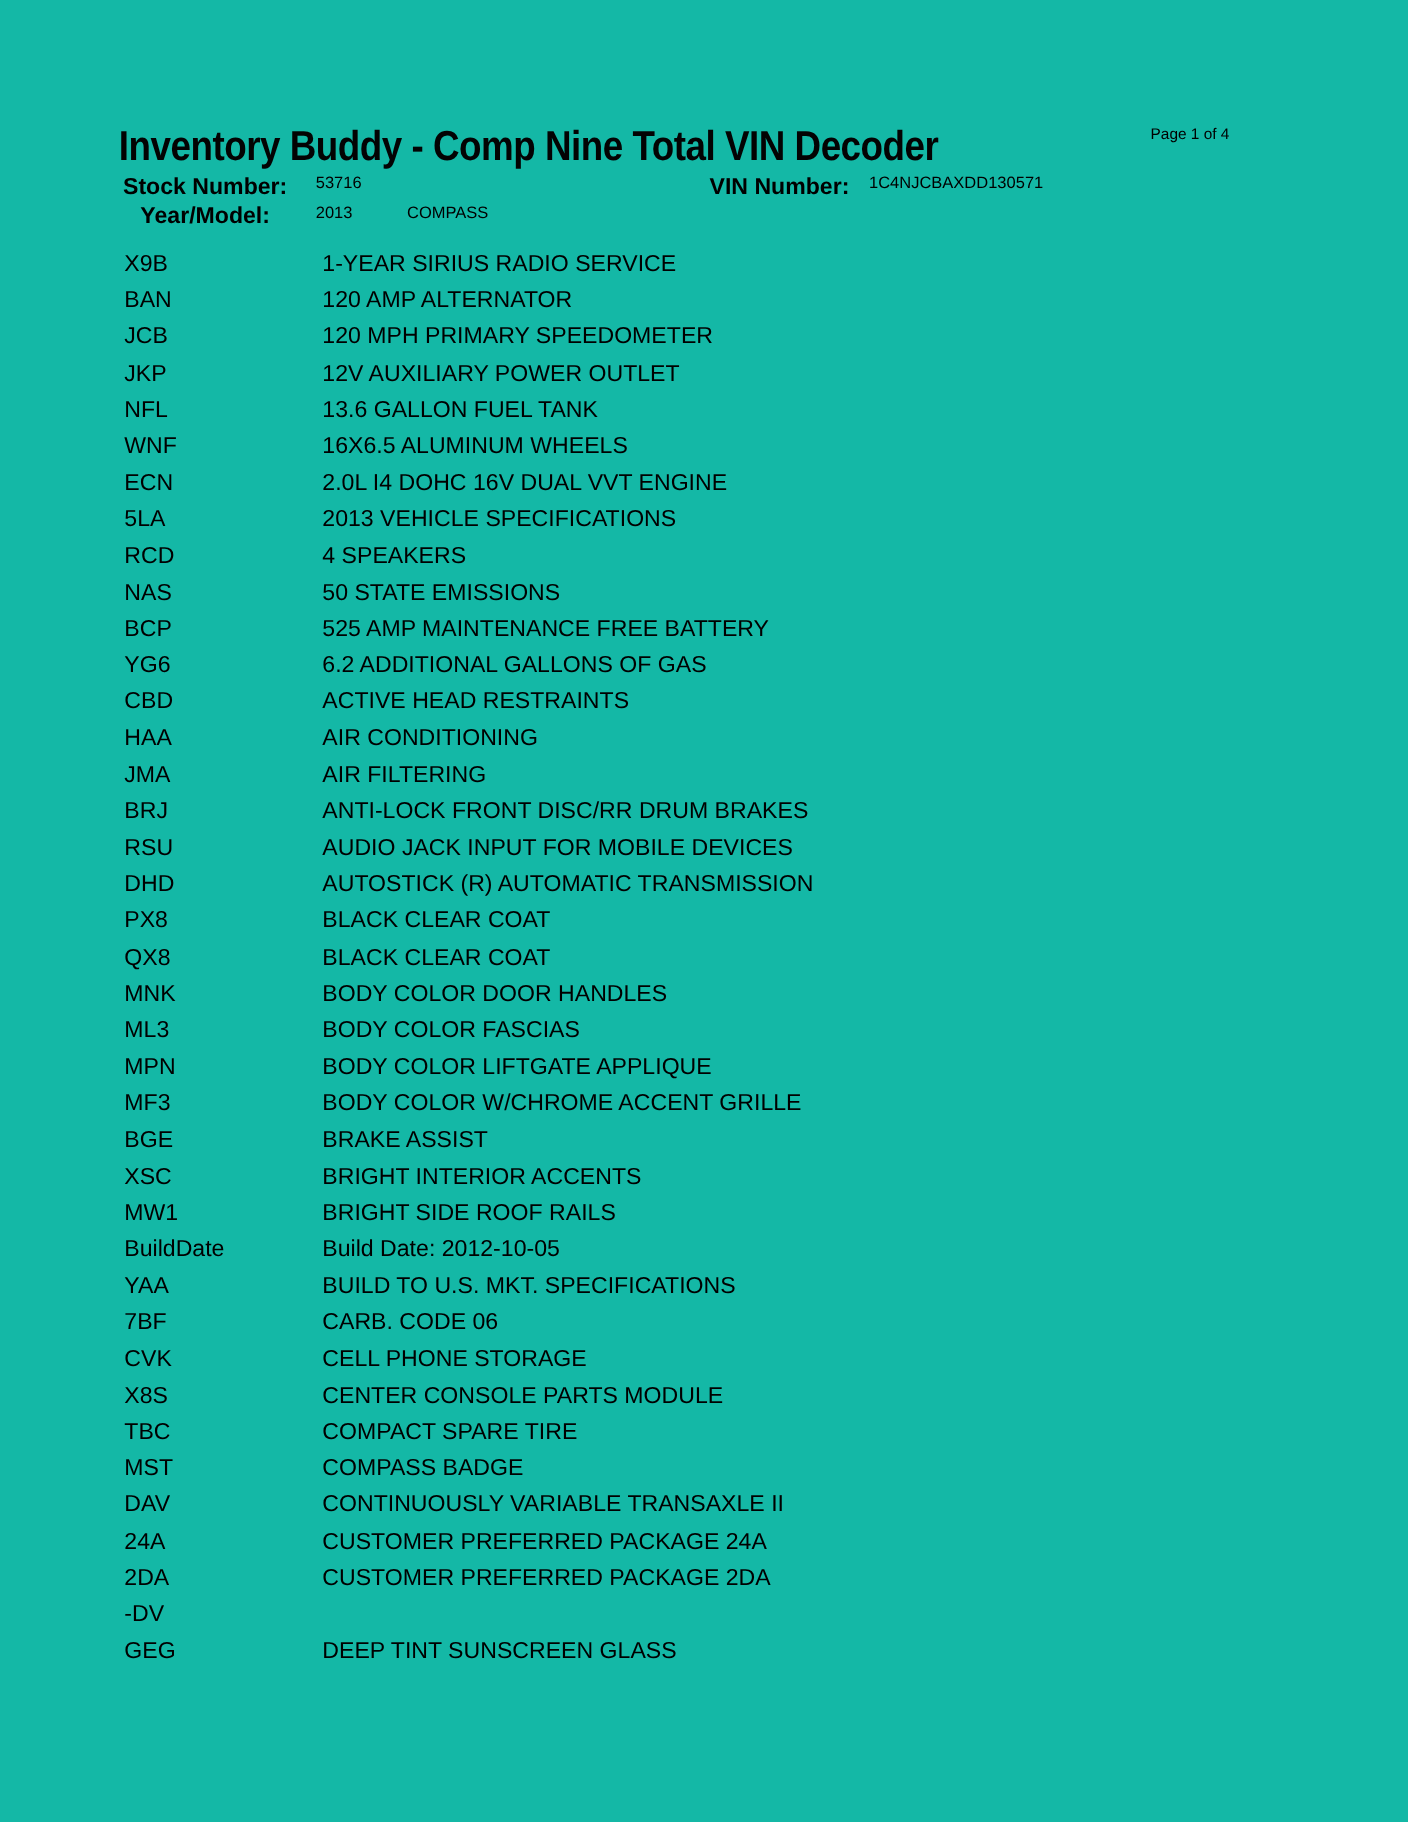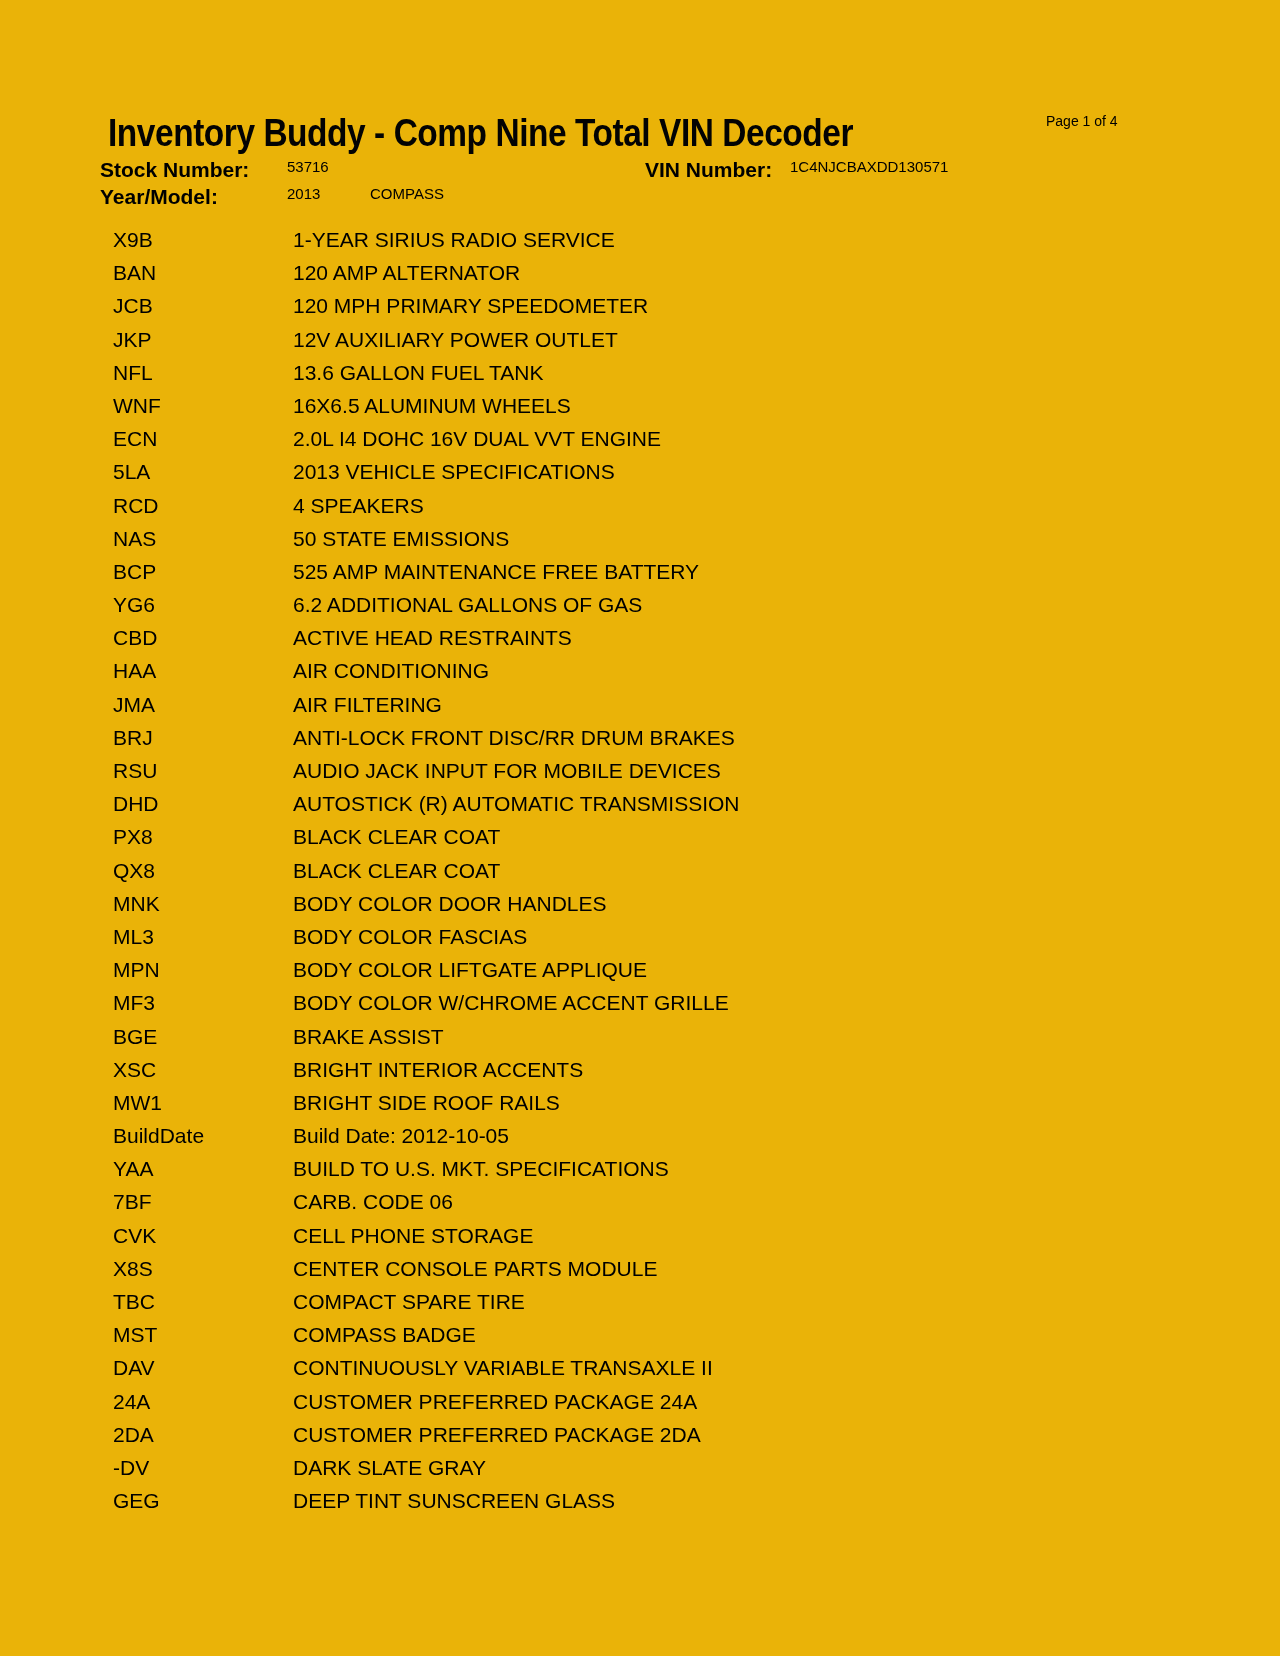--- a/index.html
+++ b/index.html
@@ -4,21 +4,21 @@
 <style>
   html, body {
     margin: 0;
     padding: 0;
     background: #e8e8e8;
   }
   .page {
     position: relative;
     width: 1280px;
     height: 1656px;
-    background: #eab308;
+    background: #14b8a6;
     color: #000000;
     font-family: "Liberation Sans", "DejaVu Sans", sans-serif;
     overflow: hidden;
   }
   .title {
     position: absolute;
     left: 108px;
     top: 112px;
     margin: 0;
     font-size: 38px;
@@ -32,21 +32,21 @@
   .page-num {
     position: absolute;
     left: 1046px;
     top: 113px;
     font-size: 14px;
     white-space: nowrap;
   }
   .meta-label {
     position: absolute;
     width: 173px;
-    text-align: left;
+    text-align: center;
     left: 100px;
     font-size: 21px;
     font-weight: bold;
     white-space: nowrap;
   }
   .meta-value {
     position: absolute;
     font-size: 15px;
     white-space: nowrap;
   }
@@ -246,21 +246,20 @@
       <div class="option-row">
         <span class="option-code">24A</span>
         <span class="option-desc">CUSTOMER PREFERRED PACKAGE 24A</span>
       </div>
       <div class="option-row">
         <span class="option-code">2DA</span>
         <span class="option-desc">CUSTOMER PREFERRED PACKAGE 2DA</span>
       </div>
       <div class="option-row">
         <span class="option-code">-DV</span>
-        <span class="option-desc">DARK SLATE GRAY</span>
       </div>
       <div class="option-row">
         <span class="option-code">GEG</span>
         <span class="option-desc">DEEP TINT SUNSCREEN GLASS</span>
       </div>
     </div>
 
 </div>
 
 </body></html>

